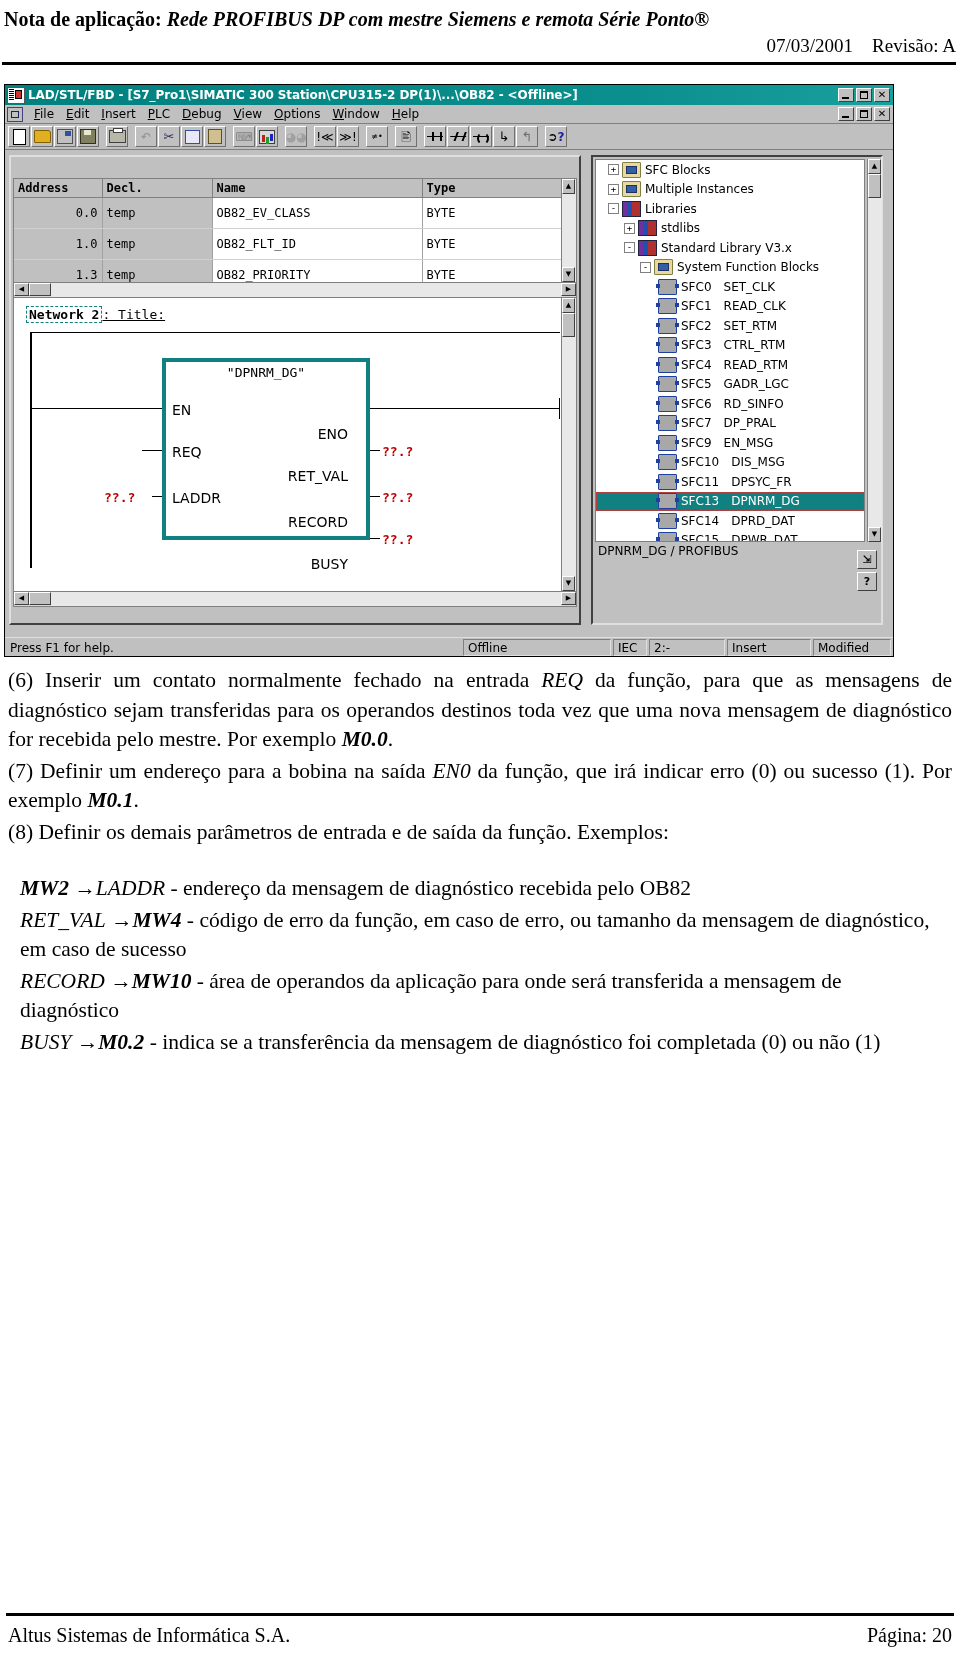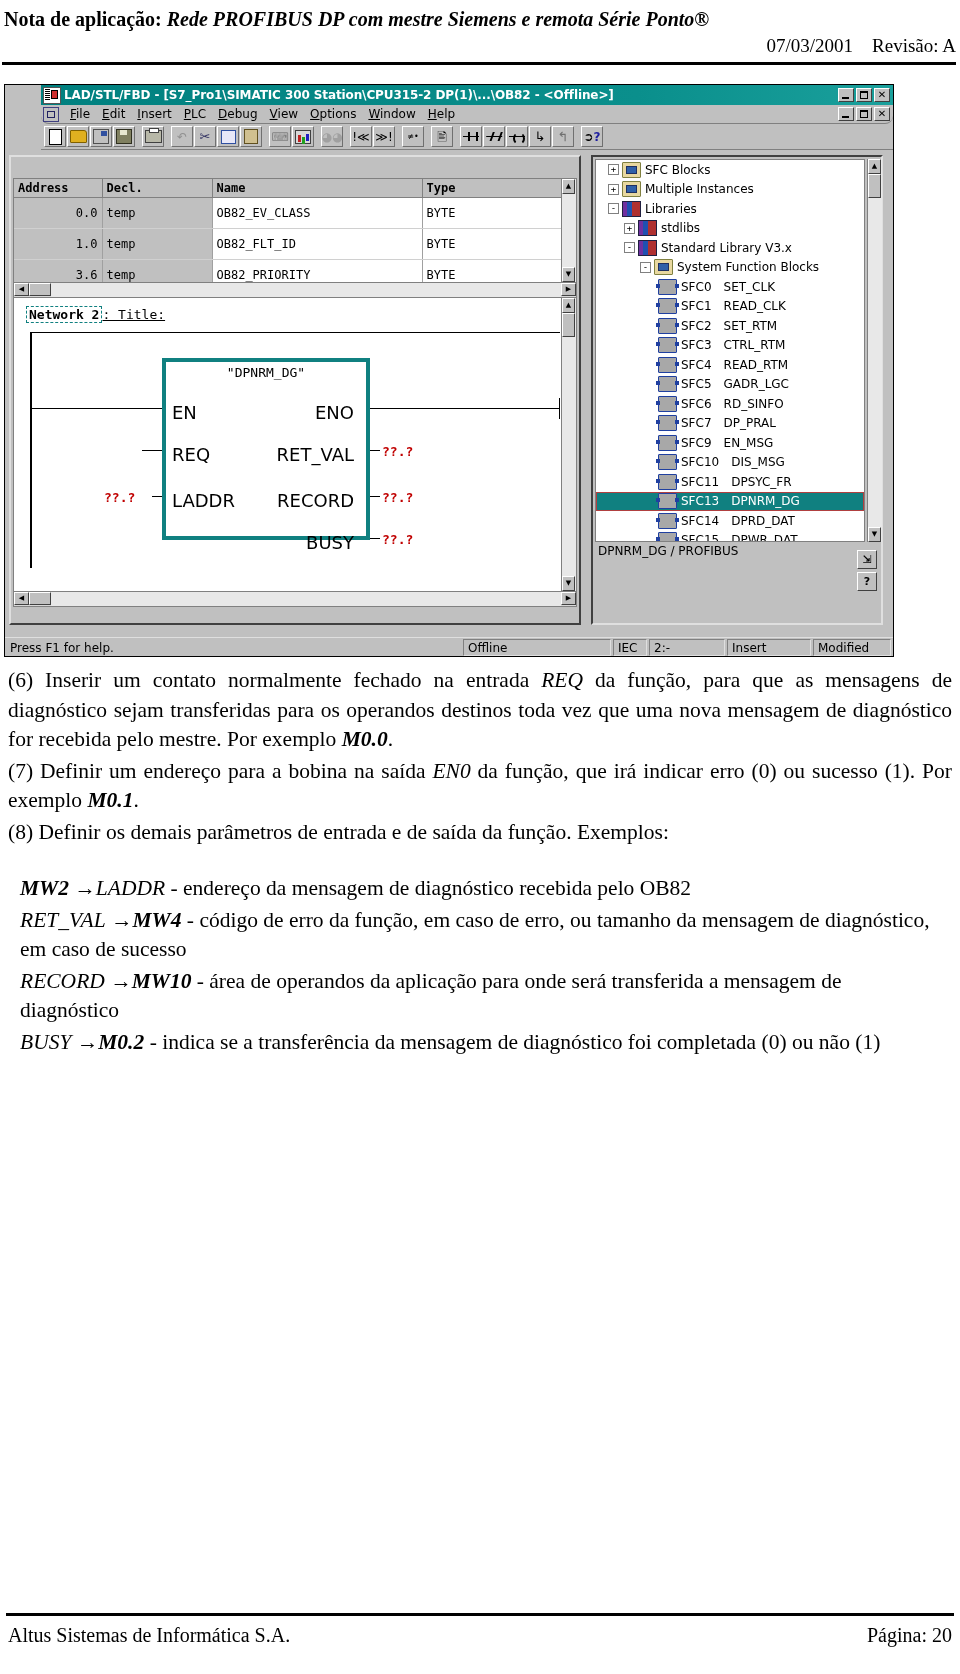--- a/index.html
+++ b/index.html
@@ -52,21 +52,20 @@
     position: absolute;
     left: 4px;
     top: 84px;
     width: 890px;
     height: 573px;
     background: #c0c0c0;
     border: 1px solid #000;
     box-sizing: border-box;
     font-family: "DejaVu Sans", sans-serif;
     overflow: hidden;
-    padding-left: 36px;
   }
 
   
   .titlebar {
     height: 20px;
     background: linear-gradient(to right, #00807f 0%, #0a8f8c 70%, #1aa09c 100%);
     display: flex;
     align-items: center;
     padding: 0 2px;
     box-sizing: border-box;
@@ -136,21 +135,20 @@
 
   
   .menubar {
     height: 19px;
     background: #c0c0c0;
     display: flex;
     align-items: center;
     padding: 0 2px;
     box-sizing: border-box;
     border-bottom: 1px solid #808080;
-    border-radius: 8px;
   }
   .doc-icon {
     width: 14px; height: 13px;
     border: 1px solid #404080;
     margin-right: 5px;
     position: relative;
     background: #c0c0c0;
     flex: 0 0 auto;
   }
   .doc-icon::after {
@@ -403,26 +401,26 @@
     position: absolute;
     left: 0; top: 3px;
     width: 100%;
     text-align: center;
     font-family: "DejaVu Sans Mono", monospace;
     font-size: 13px;
   }
   .fb-pin {
     position: absolute;
     font-family: "DejaVu Sans", sans-serif;
-    font-size: 18px;
+    font-size: 14px;
     color: #000;
     white-space: nowrap;
   }
   .fb-pin.left { left: 6px; }
-  .fb-pin.right { right: 12px; }
+  .fb-pin.right { right: 18px; margin-top: 24px; }
   .qmark {
     position: absolute;
     font-family: "DejaVu Sans Mono", monospace;
     font-size: 13px;
     font-weight: bold;
     color: #c00000;
     white-space: nowrap;
   }
   .wire { position: absolute; background: #000; }
 
@@ -740,21 +738,21 @@
               <td>OB82_EV_CLASS</td>
               <td>BYTE</td>
             </tr>
             <tr>
               <td class="addr">1.0</td>
               <td class="dec">temp</td>
               <td>OB82_FLT_ID</td>
               <td>BYTE</td>
             </tr>
             <tr>
-              <td class="addr">3.6</td>
+              <td class="addr">1.3</td>
               <td class="dec">temp</td>
               <td>OB82_PRIORITY</td>
               <td>BYTE</td>
             </tr>
           </tbody>
         </table>
         <div class="vscroll" style="right:0; top:0; height:103px;">
           <div class="vsb-arrow">▲</div>
           <div class="vsb-track"></div>
           <div class="vsb-arrow">▼</div>

